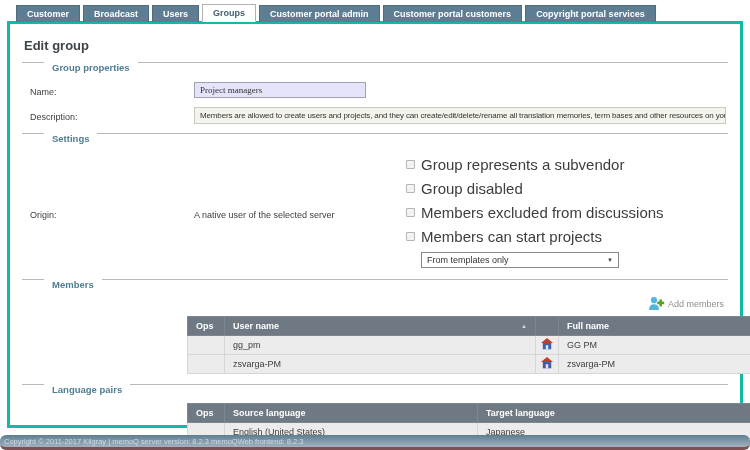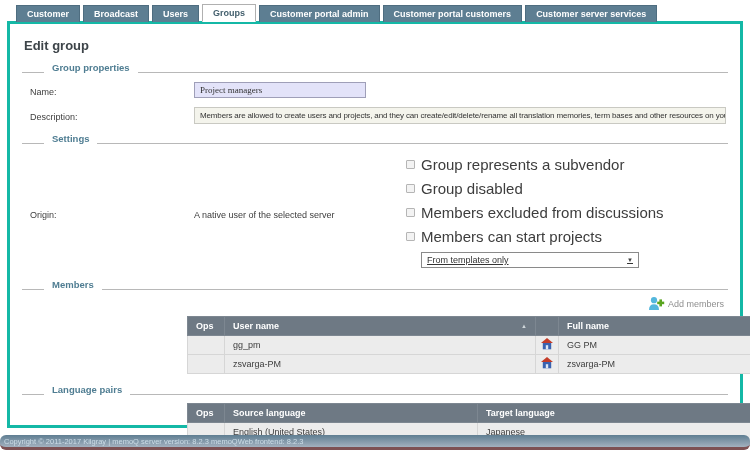--- a/index.html
+++ b/index.html
@@ -14,21 +14,21 @@
     border:1px solid #4e6d80; border-bottom:none; cursor:pointer; vertical-align:bottom; }
   .tab.active { background:#fff; color:#44606e; border:1px solid #b0b0b0; border-bottom:1px solid #fff;
     height:18px; line-height:17px; position:relative; z-index:6; }
 
   
   .panel { position:absolute; left:7px; right:7px; top:21px; height:407px;
     background:#fff; border:3px solid #14b8a6; padding:12px 12px 0 12px; }
 
   .page-title { font-size:13px; font-weight:bold; color:#3d4449; margin:2px 0 9px 2px; }
 
-  .section-head { display:flex; align-items:flex-end; margin:5px 0 6px 0; }
+  .section-head { display:flex; align-items:flex-start; margin:5px 0 6px 0; }
   .section-head .dash { width:22px; border-top:1px solid #b8b8b8; }
   .section-head .lbl { color:#4f7d92; font-weight:bold; font-size:9.5px; margin:0 8px; white-space:nowrap; }
   .section-head .grow { flex:1; border-top:1px solid #b8b8b8; }
 
   .form-row { display:flex; align-items:center; margin:9px 0 9px 8px; }
   .form-label { width:164px; font-size:9px; color:#3d3d3d; padding-top:3px; flex:none; }
 
   .name-input { width:172px; background:#e3e3f9; border:1px solid #9f9fb8; font-size:9px;
     padding:2px 5px; color:#333; font-family:Liberation Serif, serif; }
   .desc-input { flex:1; margin-right:2px; background:#f4f4ec; border:1px solid #c9c9c2; font-size:8px;
@@ -39,21 +39,21 @@
   .cb-stack { flex:1; }
   .cb-row { display:flex; align-items:center; margin-bottom:7px; }
   .cb { width:9px; height:9px; background:#f3f3f3; border:1px solid #b5b5b5; border-radius:1px;
     margin-right:6px; flex:none; cursor:pointer; }
   .cb-label { font-size:15px; color:#3d3d3d; }
 
   .selectbox { display:flex; align-items:center; justify-content:space-between;
     background:#fff; border:1px solid #8a8a8a; font-size:9px; color:#333;
     padding:2px 5px; height:16px; cursor:pointer; }
   .selectbox .arrow { font-size:6px; color:#444; margin-left:6px; }
-  .templates-select { width:218px; margin:0 0 2px 15px;text-decoration:underline; }
+  .templates-select { width:198px; margin:0 0 2px 15px; }
 
   .add-members-row { display:flex; justify-content:flex-end; align-items:center;
     margin:1px 4px 5px 0; }
   .add-members { display:flex; align-items:center; color:#8f8f8f; font-size:9px; cursor:pointer; }
   .add-members svg { margin-right:3px; }
 
   .tablewrap { margin-left:165px; width:590px; }
   table { width:100%; border-collapse:collapse; font-size:9px; table-layout:fixed; }
   th { background:#6e7984; color:#fff; text-align:left; font-weight:bold;
     padding:4px 8px; border:1px solid #7d8791; }
@@ -67,21 +67,21 @@
 
   
   .footer { position:absolute; left:0; right:0; bottom:0; height:15px;
     background:linear-gradient(#5f7e92,#a3b1bf); border-bottom:3px solid #7d5154;
     font-size:7.5px; color:#cddde7; padding:2px 0 0 4px;border-radius:6px; }
 </style>
 </head>
 <body>
 
 <div class="tabbar">
-  <span class="tab">Customer</span><span class="tab">Broadcast</span><span class="tab">Users</span><span class="tab active">Groups</span><span class="tab">Customer portal admin</span><span class="tab">Customer portal customers</span><span class="tab">Customer server services</span>
+  <span class="tab">Customer</span><span class="tab">Broadcast</span><span class="tab">Users</span><span class="tab active">Groups</span><span class="tab">Customer portal admin</span><span class="tab">Customer portal customers</span><span class="tab">Copyright portal services</span>
 </div>
 
 <div class="panel">
 
   <div class="page-title">Edit group</div>
 
   <div class="section-head">
     <span class="dash"></span>
     <span class="lbl">Group properties</span>
     <span class="grow"></span>

